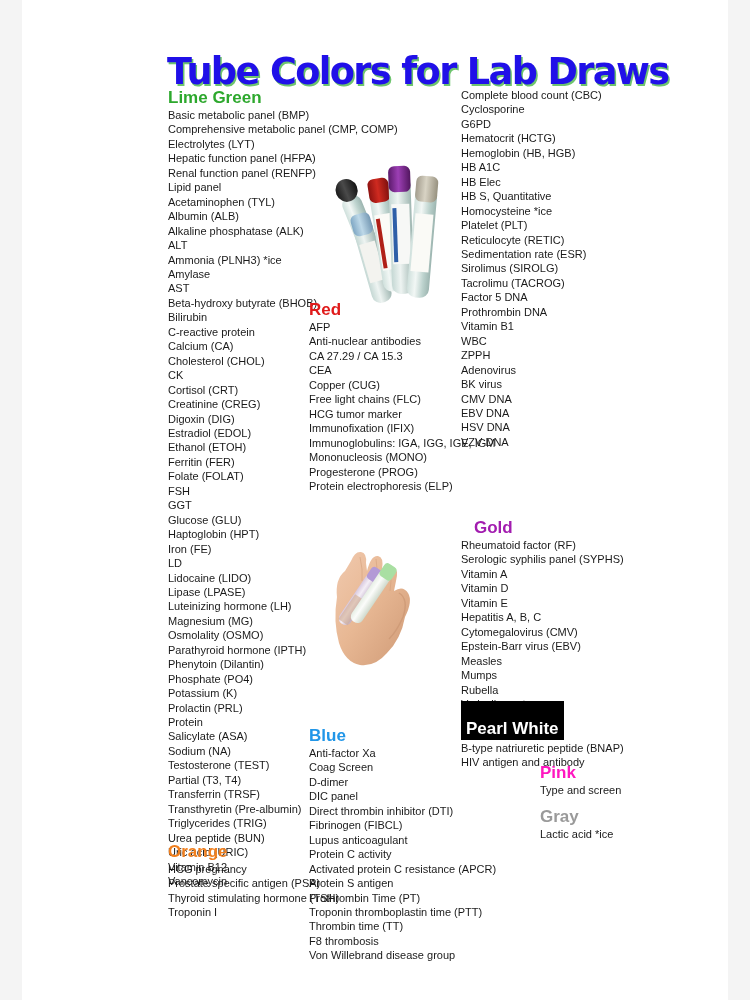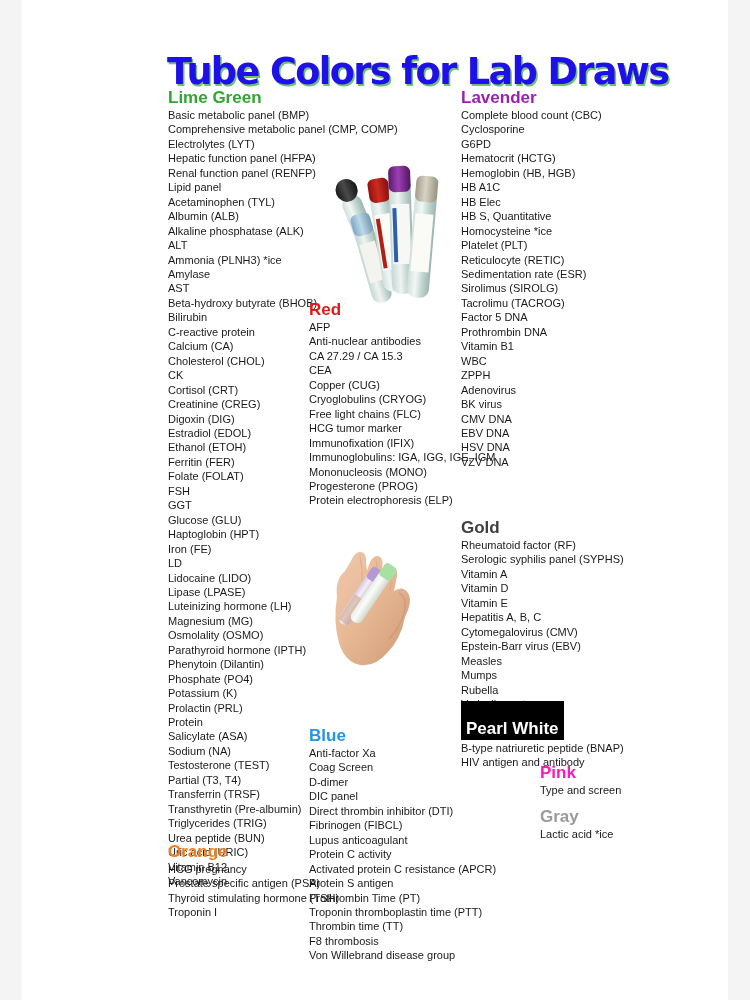--- a/index.html
+++ b/index.html
@@ -312,21 +312,20 @@
 
   <div class="col col-mid">
     <div class="block">
       <div class="heading" style="color: rgb(224, 27, 27);">Red</div>
       <ul class="items">
             <li>AFP</li>
             <li>Anti-nuclear antibodies</li>
             <li>CA 27.29 / CA 15.3</li>
             <li>CEA</li>
             <li>Copper (CUG)</li>
-            <li>Cryoglobulins (CRYOG)</li>
             <li>Free light chains (FLC)</li>
             <li>HCG tumor marker</li>
             <li>Immunofixation (IFIX)</li>
             <li>Immunoglobulins: IGA, IGG, IGE, IGM</li>
             <li>Mononucleosis (MONO)</li>
             <li>Progesterone (PROG)</li>
             <li>Protein electrophoresis (ELP)</li>
           </ul>
     </div>
     <div class="blk-blue" style="position:absolute;left:0;top:426px;width:226px;">
@@ -346,21 +345,20 @@
             <li>Troponin thromboplastin time (PTT)</li>
             <li>Thrombin time (TT)</li>
             <li>F8 thrombosis</li>
             <li>Von Willebrand disease group</li>
           </ul>
     </div>
   </div>
 
   <div class="col col-right">
     <div class="block">
-      <div class="heading" style="color: rgb(155, 31, 181);">Lavender</div>
       <ul class="items">
             <li>Complete blood count (CBC)</li>
             <li>Cyclosporine</li>
             <li>G6PD</li>
             <li>Hematocrit (HCTG)</li>
             <li>Hemoglobin (HB, HGB)</li>
             <li>HB A1C</li>
             <li>HB Elec</li>
             <li>HB S, Quantitative</li>
             <li>Homocysteine *ice</li>
@@ -377,21 +375,21 @@
             <li>Adenovirus</li>
             <li>BK virus</li>
             <li>CMV DNA</li>
             <li>EBV DNA</li>
             <li>HSV DNA</li>
             <li>VZV DNA</li>
           </ul>
     </div>
 
     <div class="blk-gold">
-      <div class="heading" style="color: #404040;">Gold</div>
+      <div class="heading" style="color: #a21caf; margin-left: 13px;">Gold</div>
       <ul class="items">
             <li>Rheumatoid factor (RF)</li>
             <li>Serologic syphilis panel (SYPHS)</li>
             <li>Vitamin A</li>
             <li>Vitamin D</li>
             <li>Vitamin E</li>
             <li>Hepatitis A, B, C</li>
             <li>Cytomegalovirus (CMV)</li>
             <li>Epstein-Barr virus (EBV)</li>
             <li>Measles</li>

